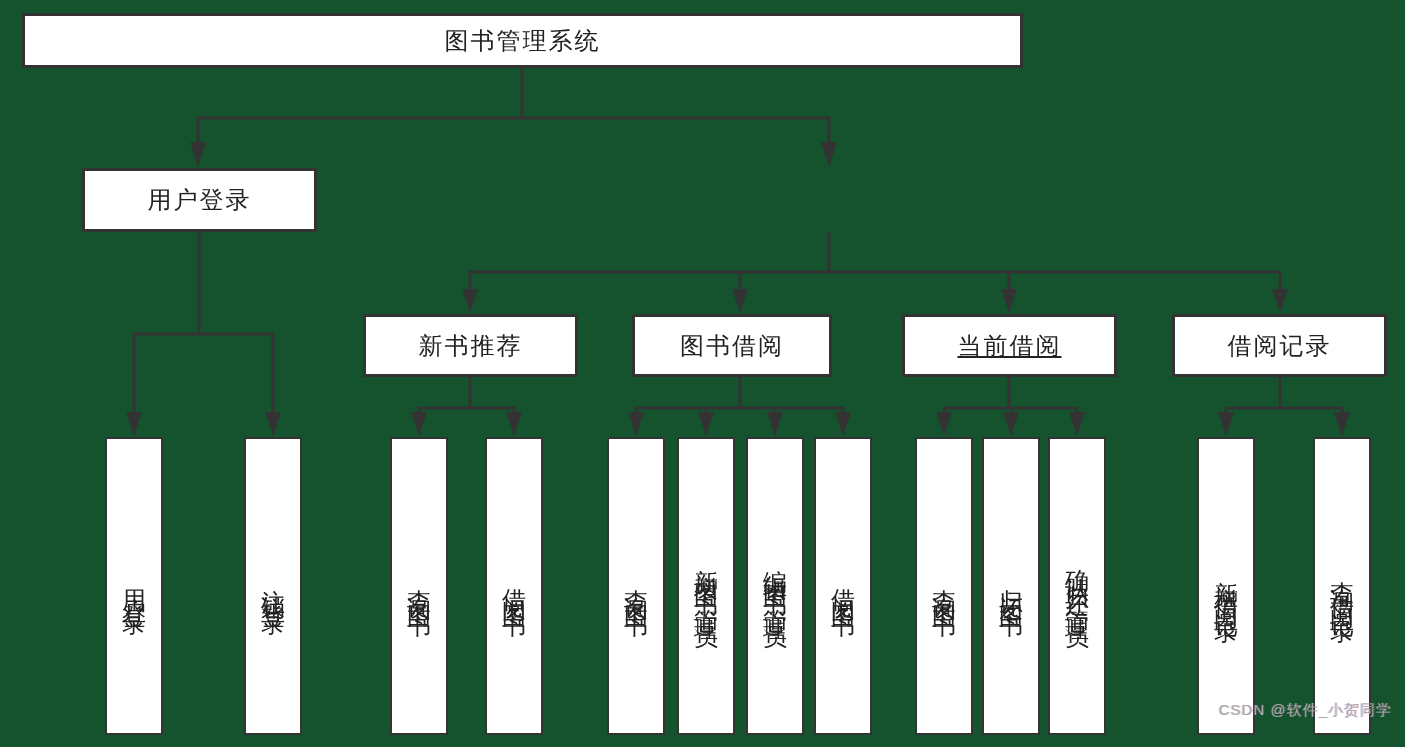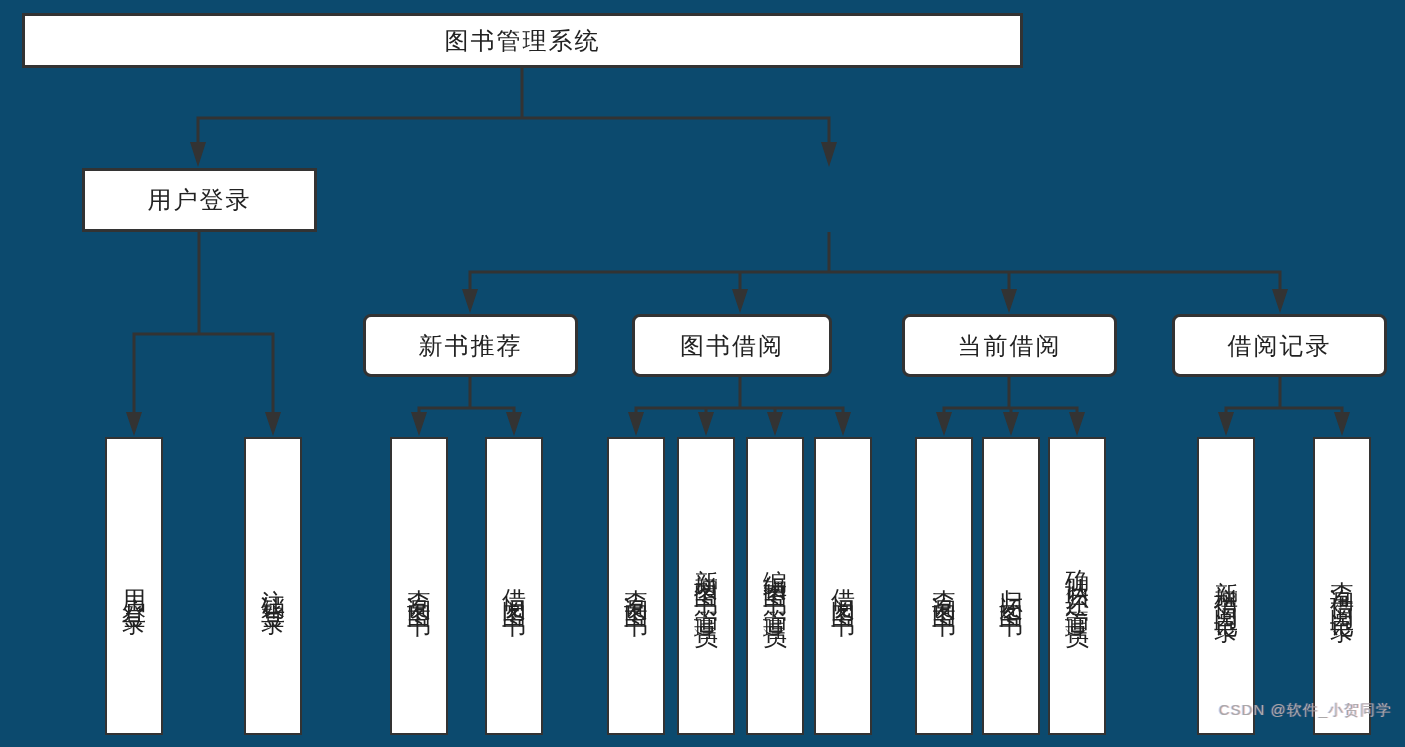--- a/index.html
+++ b/index.html
@@ -5,41 +5,41 @@
   :root{
     --line:#333333;
     --text:#222222;
     --fill:#ffffff;
     --wm:#a8a8a8;
   }
   html,body{margin:0;padding:0;background:#ffffff;}
   #canvas{
     position:relative;
     width:1405px;height:747px;
-    background:#0c4a6e;
+    background:#14532d;
     font-family:"Liberation Sans","DejaVu Sans",sans-serif;
     overflow:hidden;
   }
   #edges{position:absolute;left:0;top:0;width:1405px;height:747px;}
   .edge-lines{stroke:var(--line);stroke-width:3;fill:none;}
   .edge-arrows{fill:var(--line);stroke:none;}
   .node{
     position:absolute;
     box-sizing:border-box;
     background:var(--fill);
     border:3px solid var(--line);
     display:flex;align-items:center;justify-content:center;
     color:var(--text);
     font-size:24px;
     letter-spacing:2px;
     white-space:nowrap;
   }
   .node.root{left:22px;top:13px;width:1001px;height:55px;}
   .node.lvl2{top:168px;width:235px;height:64px;}
-  .node.lvl3{top:314px;width:215px;height:63px;border-radius:8px;}
+  .node.lvl3{top:314px;width:215px;height:63px;}
   .leaf{
     position:absolute;
     top:437px;width:58px;height:298px;
     box-sizing:border-box;
     background:var(--fill);
     border:2.5px solid var(--line);
     display:flex;align-items:center;justify-content:center;
     writing-mode:vertical-rl;
     text-orientation:mixed;
     color:var(--text);
@@ -117,21 +117,21 @@
       M1218 412 L1234 412 L1226 436 Z
       M1334 412 L1350 412 L1342 436 Z"></path>
   </svg>
 
   <div class="node root">图书管理系统</div>
 
   <div class="node lvl2" style="left:82px;">用户登录</div>
 
   <div class="node lvl3" style="left:363px;">新书推荐</div>
   <div class="node lvl3" style="left:632px;width:200px;">图书借阅</div>
-  <div class="node lvl3" style="left:902px;">当前借阅</div>
+  <div class="node lvl3" style="left:902px;text-decoration:underline;">当前借阅</div>
   <div class="node lvl3" style="left:1172px;">借阅记录</div>
 
   <div class="leaf" style="left:105px;">用户登录</div>
   <div class="leaf" style="left:244px;">注销登录</div>
 
   <div class="leaf" style="left:390px;">查询图书</div>
   <div class="leaf" style="left:485px;">借阅图书</div>
 
   <div class="leaf" style="left:607px;">查询图书</div>
   <div class="leaf" style="left:677px;">新增图书（管理员）</div>

